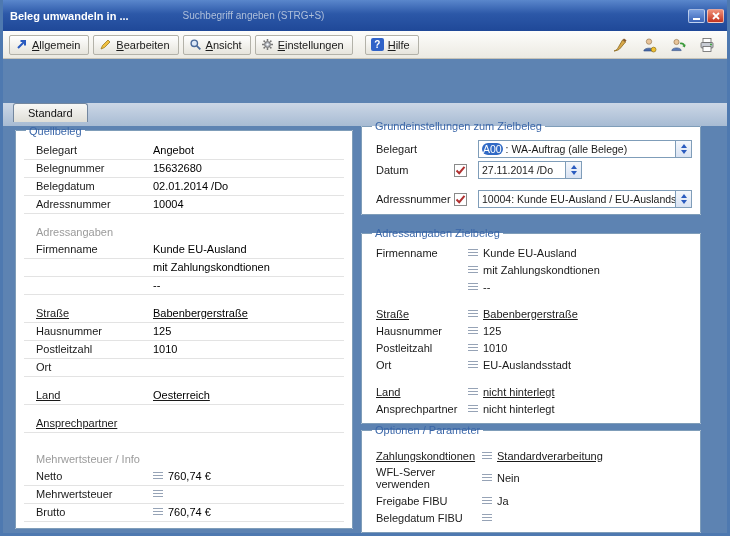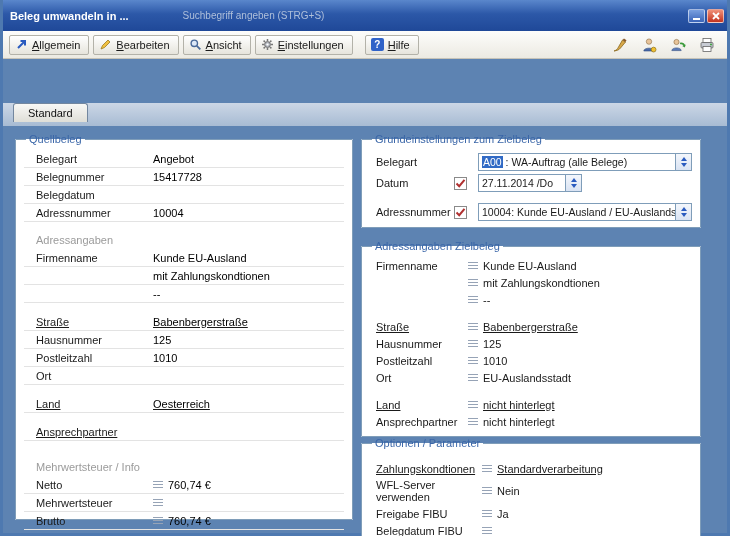--- a/index.html
+++ b/index.html
@@ -70,20 +70,21 @@
     background: linear-gradient(180deg, #f8f8f6, #dfded7);
     border: 1px solid #73879f; border-bottom: none;
     border-radius: 3px 3px 0 0; color: #111;
   }
   
   .content {
     flex: 1; min-height: 0;
     display: flex; gap: 8px;
     background: #5d83b2;
     padding: 7px 26px 13px 12px;
+    align-items: center;
   }
   fieldset.panel {
     border: 1px solid #7f9db9; background: #fff;
     padding: 1px 8px 6px; border-radius: 1px; min-width: 0;
   }
   fieldset.panel legend { color: #3a66a8; padding: 0 3px; margin-left: 2px; }
   .left-col { width: 338px; flex: none; display: flex; }
   .left-col .panel { flex: 1; }
   .right-col { flex: 1; min-width: 0; display: flex; flex-direction: column; }
   .panel.mid { flex: 1; margin-top: 12px; }
@@ -116,21 +117,21 @@
     width: 13px; height: 13px; border: 1px solid #8a8a8a; background: #fff;
     display: flex; align-items: center; justify-content: center;
   }
   .combo {
     display: flex; align-items: center; height: 18px;
     border: 1px solid #7f9db9; background: #fff;
     padding-left: 3px; overflow: hidden; font-size: 10.5px;
   }
   .combo.flexfill { flex: 1; min-width: 0; }
   .combo.date { width: 104px; flex: none; }
-  .combo .sel { background: #316ac5; color: #fff; padding: 0 1px; flex: none; }
+  .combo .sel { background: #316ac5; color: #fff; padding: 0 1px; flex: none; border-radius: 6px; }
   .combo .rest { white-space: pre; overflow: hidden; }
   .combo .spin {
     margin-left: auto; align-self: stretch; width: 16px; flex: none;
     background: linear-gradient(180deg, #f4f7fc, #d9e3f3);
     border-left: 1px solid #7f9db9;
     display: flex; flex-direction: column; align-items: center; justify-content: center; gap: 2px;
   }
   .tri-up { width: 0; height: 0; border-left: 3px solid transparent; border-right: 3px solid transparent; border-bottom: 4px solid #2a5bbf; }
   .tri-down { width: 0; height: 0; border-left: 3px solid transparent; border-right: 3px solid transparent; border-top: 4px solid #2a5bbf; }
   .g-mt1 { margin-top: 7px; } .g-mt2 { margin-top: 3px; } .g-mt3 { margin-top: 11px; }
@@ -238,24 +239,25 @@
     <div class="left-col">
       <fieldset class="panel">
         <legend>Quellbeleg</legend>
 
         <div class="lrow mt4">
           <span class="lab">Belegart</span>
           <span class="val">Angebot</span>
         </div>
         <div class="lrow">
           <span class="lab">Belegnummer</span>
-          <span class="val">15417728</span>
+          <span class="val">15632680</span>
         </div>
         <div class="lrow">
           <span class="lab">Belegdatum</span>
+          <span class="val">02.01.2014 /Do</span>
         </div>
         <div class="lrow">
           <span class="lab">Adressnummer</span>
           <span class="val">10004</span>
         </div>
 
         <div class="sect">Adressangaben</div>
 
         <div class="lrow">
           <span class="lab">Firmenname</span>

